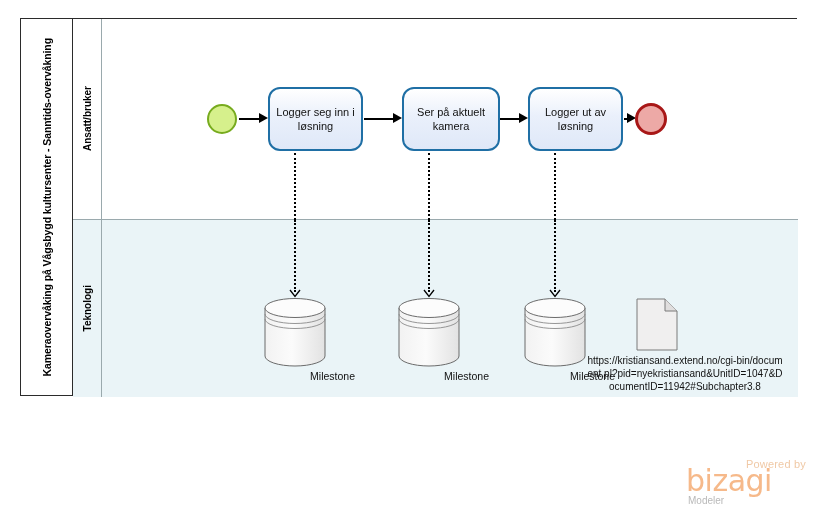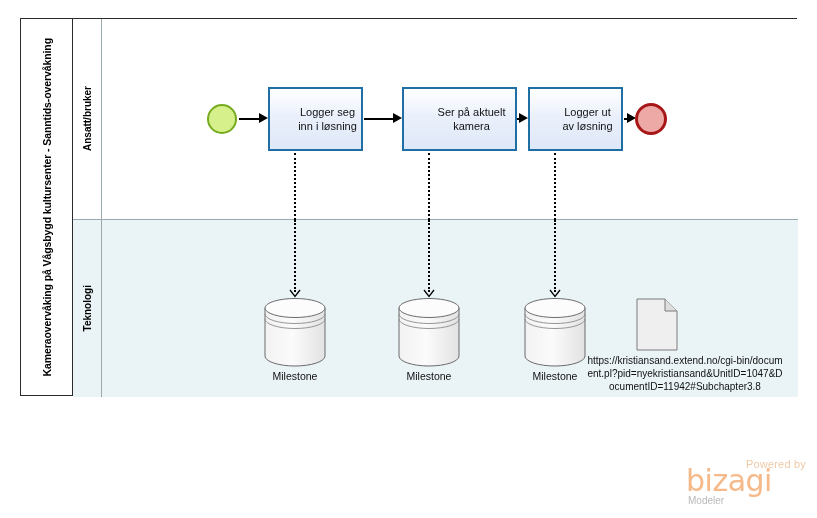--- a/index.html
+++ b/index.html
@@ -124,37 +124,36 @@
     background: #eda9a6;
     border: 3.5px solid #a81717;
   }
 
   
   .task {
     position: absolute;
     top: 68px;
     height: 64px;
     border: 2px solid #1f6fa5;
-    border-radius: 0;
+    border-radius: 12px;
     box-sizing: border-box;
     background: linear-gradient(to bottom, #ffffff 0%, #eaf0fb 45%, #dfe8f8 100%);
     display: flex;
     align-items: center;
     justify-content: center;
     text-align: center;
-    padding-left: 24px;
   }
   .task span {
     font-size: 11px;
     color: #111111;
     line-height: 14px;
     padding: 0 4px;
   }
   .task-1 { left: 166px; width: 95px; }
-  .task-2 { left: 300px; width: 115px; text-align: center; }
+  .task-2 { left: 300px; width: 98px; text-align: center; }
   .task-3 { left: 426px; width: 95px; }
 
   
   .flow {
     position: absolute;
     top: 99px;
     height: 1.5px;
     background: #000000;
   }
   .flow-1 { left: 137px; width: 22px; }
@@ -198,21 +197,21 @@
     height: 72px;
   }
   .datastore svg { display: block; }
   .ds-1 { left: 162px; top: 78px; }
   .ds-2 { left: 296px; top: 78px; }
   .ds-3 { left: 422px; top: 78px; }
 
   .ds-label {
     position: absolute;
     width: 120px;
-    text-align: center;
+    text-align: right;
     font-size: 10.5px;
     color: #111111;
   }
   .dsl-1 { left: 133px; top: 150px; }
   .dsl-2 { left: 267px; top: 150px; }
   .dsl-3 { left: 393px; top: 150px; }
 
   
   .doc-icon {
     position: absolute;

